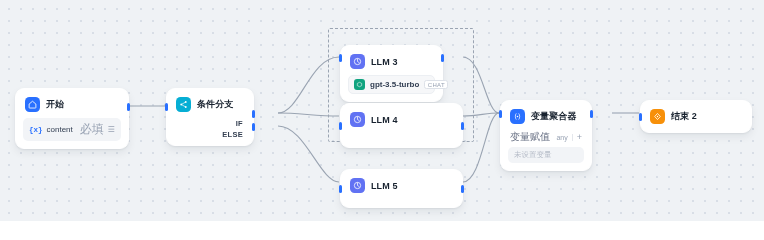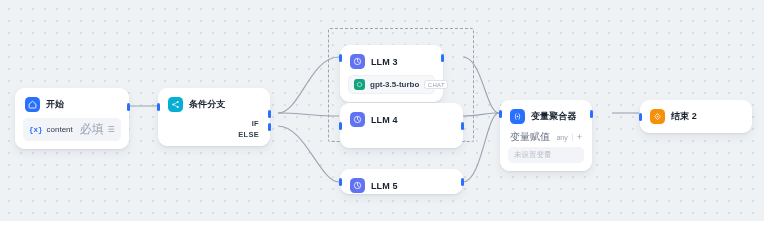--- a/index.html
+++ b/index.html
@@ -261,21 +261,21 @@
       <div class="var-row">
         <span class="var-x">{x}</span>
         <span class="var-name">content</span>
         <span class="var-req">必填</span>
         <span class="var-more">☰</span>
       </div>
     </div>
     <div class="handle right" style="top:18px;"></div>
   </div>
 
-  <div class="node" style="left:158px; top:88px; width:112px;">
+  <div class="node" style="left:166px; top:88px; width:88px;">
     <div class="node-head">
       <span class="nicon ic-if">
         <svg width="9" height="9" viewBox="0 0 16 16">
           <circle cx="4" cy="8" r="1.7" fill="#ffffff"></circle>
           <circle cx="12" cy="3.6" r="1.7" fill="#ffffff"></circle>
           <circle cx="12" cy="12.4" r="1.7" fill="#ffffff"></circle>
           <path d="M5.4 7.2 L10.6 4.3 M5.4 8.8 L10.6 11.7" stroke="#ffffff" stroke-width="1.2" fill="none"></path>
         </svg>
       </span>
       <span class="node-title">条件分支</span>
@@ -326,21 +326,21 @@
           <path d="M8 3.4 V8 L10.8 9.8" stroke="#ffffff" stroke-width="1.3" fill="none" stroke-linecap="round"></path>
         </svg>
       </span>
       <span class="node-title">LLM 4</span>
     </div>
     <div class="handle left"></div>
     <div class="handle right"></div>
   </div>
 
   <div class="node" style="left:340px; top:169px; width:123px;">
-    <div class="node-head" style="padding-bottom:0;">
+    <div class="node-head" style="padding-bottom:14px;">
       <span class="nicon ic-llm">
         <svg width="9" height="9" viewBox="0 0 16 16">
           <circle cx="8" cy="8" r="5.6" fill="none" stroke="#ffffff" stroke-width="1.4"></circle>
           <path d="M8 3.4 V8 L10.8 9.8" stroke="#ffffff" stroke-width="1.3" fill="none" stroke-linecap="round"></path>
         </svg>
       </span>
       <span class="node-title">LLM 5</span>
     </div>
     <div class="handle left"></div>
     <div class="handle right"></div>

